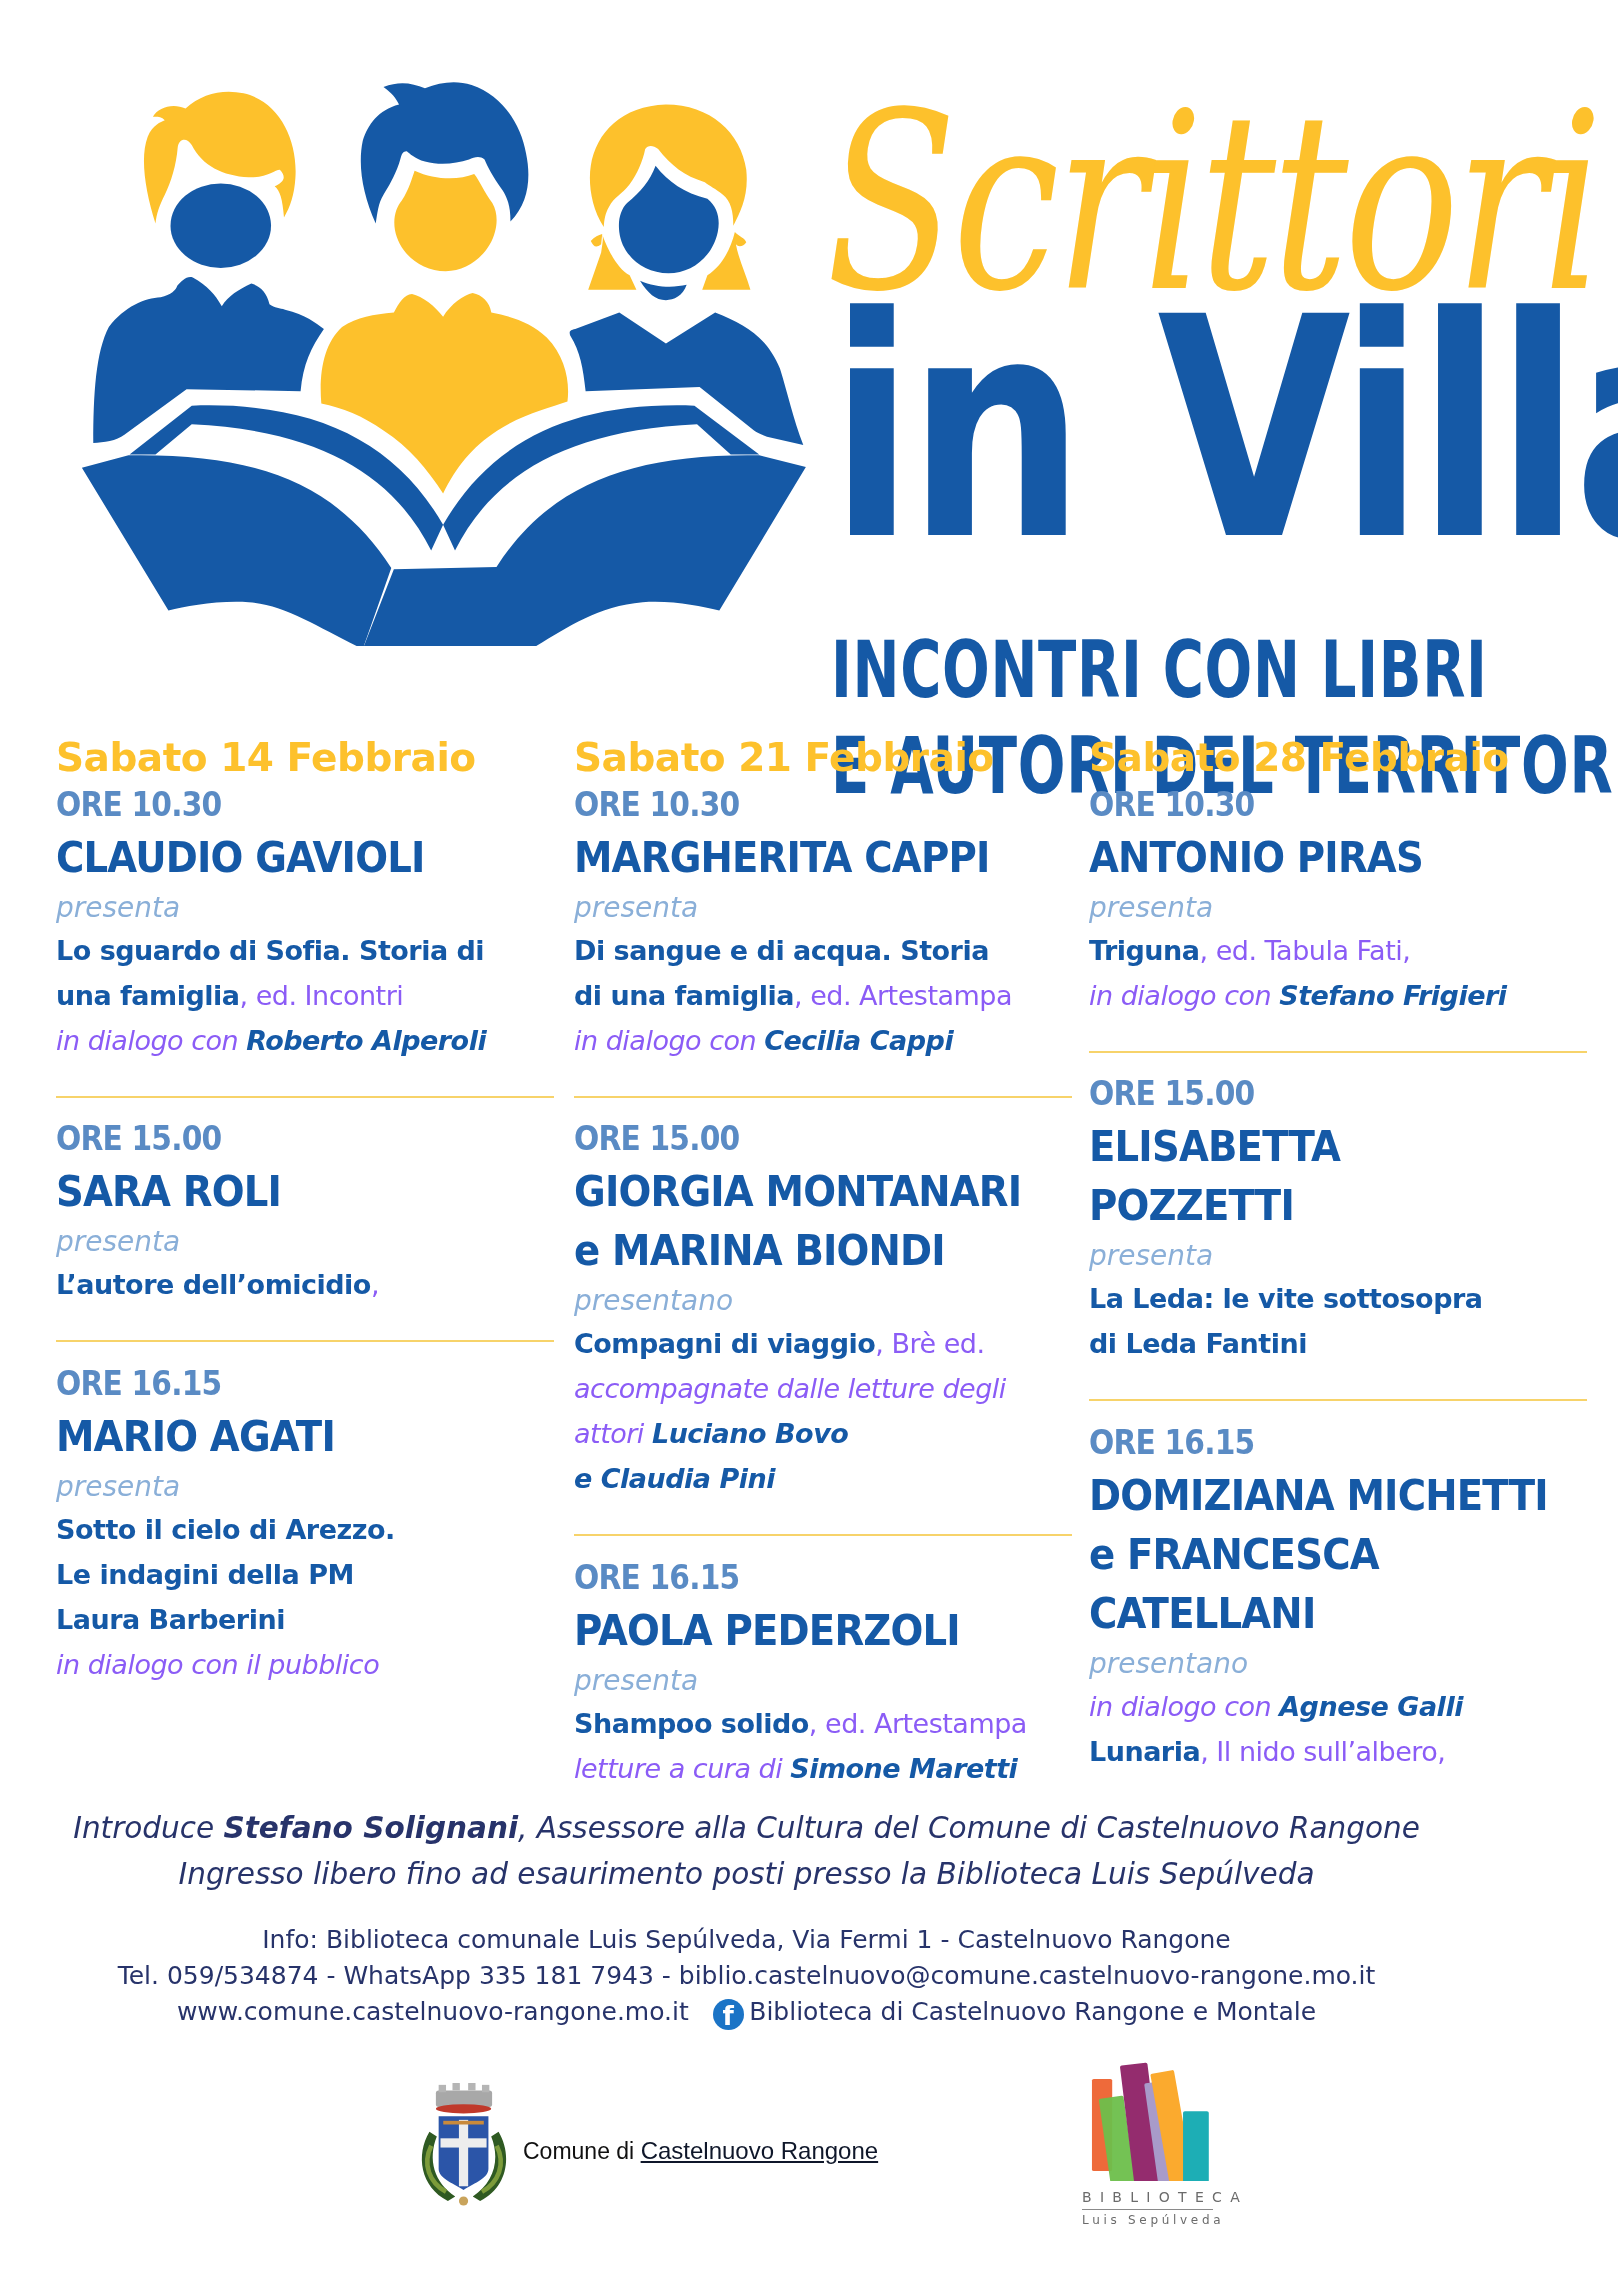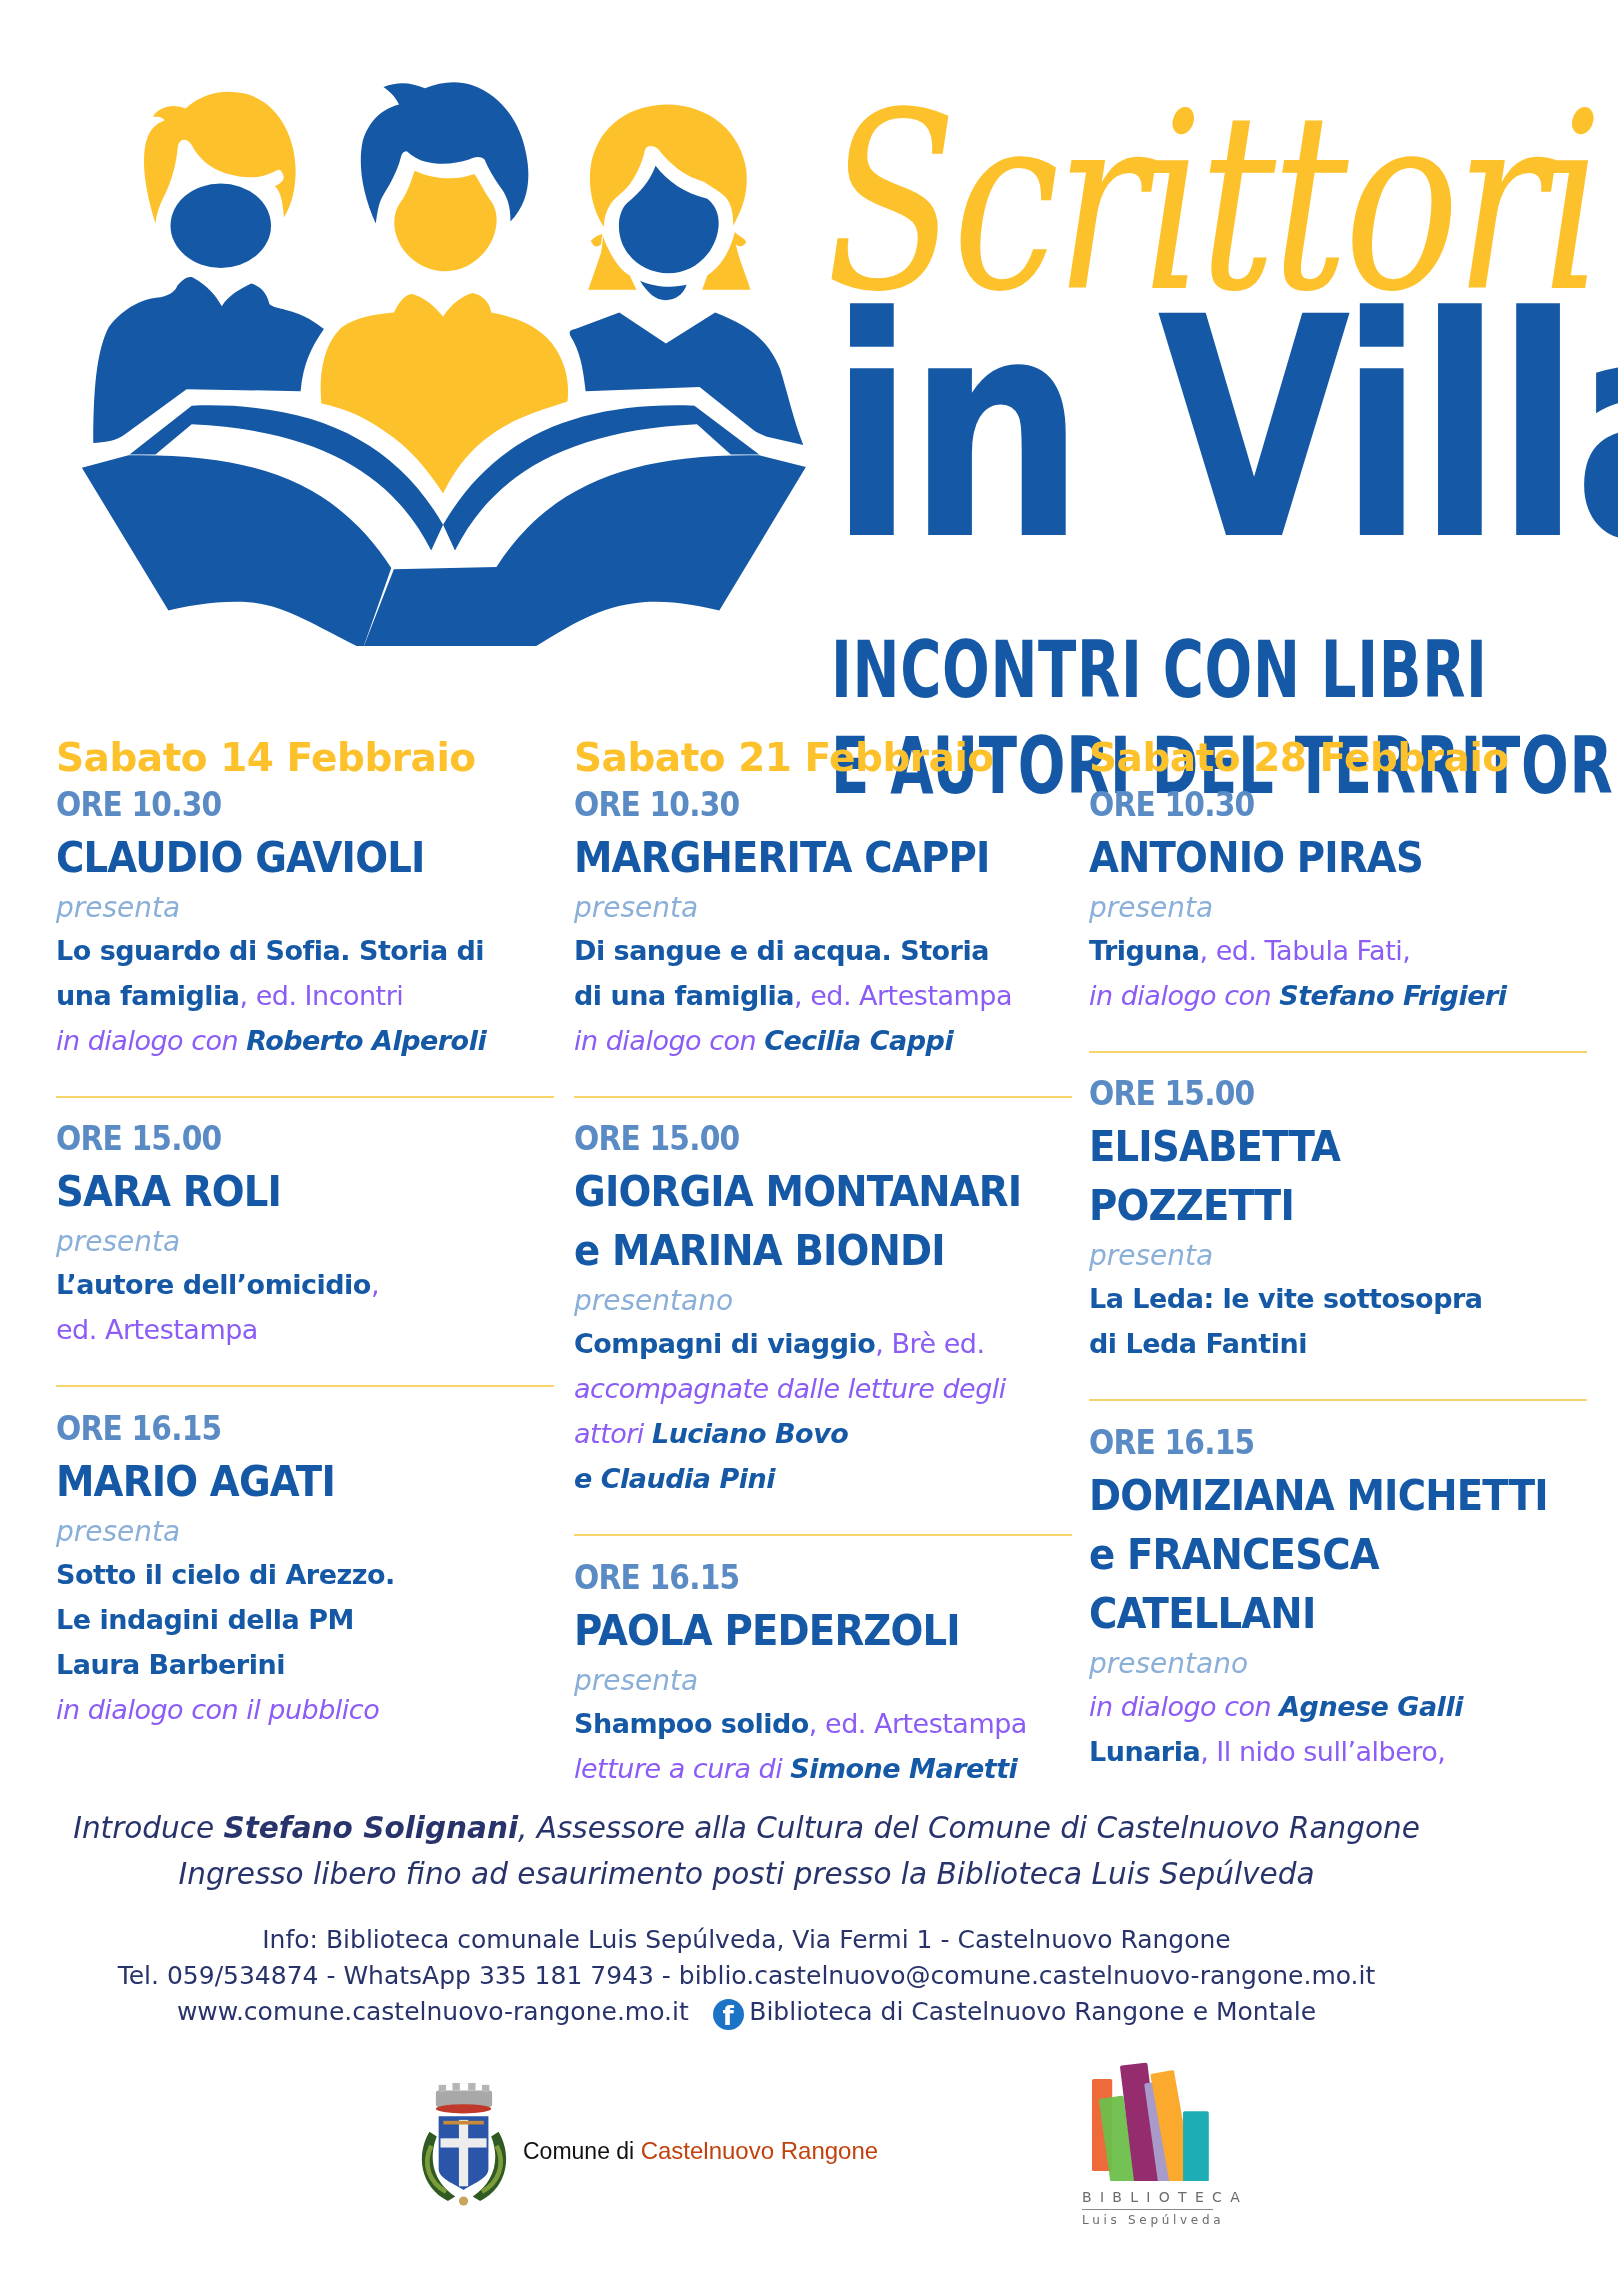--- a/index.html
+++ b/index.html
@@ -22,21 +22,21 @@
   .i { font-style:italic; }
   .divider { height:1.8px; background:#F7D36A; width:498px; margin:33px 0 18.5px 0; }
   .event { }
   
   .foot { position:absolute; left:0; width:1493px; text-align:center; color:#27336A; white-space:nowrap; }
   .foot-it { font-family:"DejaVu Sans", sans-serif; font-style:italic; font-size:29.5px; }
   .foot-info { font-family:"DejaVu Sans", sans-serif; font-size:25px; }
   .fb { display:inline-block; width:31px; height:31px; border-radius:50%; background:#1B74C6; color:#fff; font-weight:bold; font-size:26px; line-height:35px; text-align:center; vertical-align:-4.6px; margin:0 5.5px 0 24px; font-family:"DejaVu Sans", sans-serif; }
   
   .comune-text { position:absolute; left:523px; top:2137px; font-family:"Liberation Sans", sans-serif; font-size:23px; color:#111; white-space:nowrap; }
-  .comune-text b { font-weight:normal; font-size:24px; color:#c2410c; }
+  .comune-text b { font-weight:normal; font-size:24px; color:#0f172a;text-decoration:underline; }
   .bib-label { position:absolute; left:1082px; width:134px; text-align:center; font-family:"DejaVu Sans", sans-serif; color:#6b6b6b; white-space:nowrap; }
 </style>
 </head>
 <body>
 
 <svg id="hero-art" viewBox="0 0 877 700" xmlns="http://www.w3.org/2000/svg">
   <g transform="scale(0.5618,0.4486)">
 
     <path fill="#FDC12C" d="M300,540 C280,460 270,380 285,330 C295,300 310,295 318,290 C310,280 300,282 295,282 C305,258 335,248 358,262 C390,225 430,215 470,225 C540,245 575,340 570,430 C568,470 560,500 548,525 C545,480 540,460 530,450 C545,440 555,430 540,410 C530,410 515,430 480,428 C430,425 390,400 370,350 C360,330 345,335 343,355 C340,400 330,440 318,470 C308,495 302,515 300,540 Z"></path>
 
@@ -80,21 +80,20 @@
         <div class="line"><span class="b">Lo sguardo di Sofia. Storia di</span></div>
         <div class="line"><span class="b">una famiglia</span><span class="l">, ed. Incontri</span></div>
         <div class="line"><span class="l i">in dialogo con </span><span class="b i">Roberto Alperoli</span></div>
       </div>
       <div class="divider"></div>
       <div class="event">
         <div class="time">ORE 15.00</div>
         <div class="name">SARA ROLI</div>
         <div class="pres">presenta</div>
         <div class="line"><span class="b">L’autore dell’omicidio</span><span class="l">,</span></div>
-        <div class="line"><span class="l">ed. Artestampa</span></div>
       </div>
       <div class="divider"></div>
       <div class="event">
         <div class="time">ORE 16.15</div>
         <div class="name">MARIO AGATI</div>
         <div class="pres">presenta</div>
         <div class="line"><span class="b">Sotto il cielo di Arezzo.</span></div>
         <div class="line"><span class="b">Le indagini della PM</span></div>
         <div class="line"><span class="b">Laura Barberini</span></div>
         <div class="line"><span class="l i">in dialogo con il pubblico</span></div>

